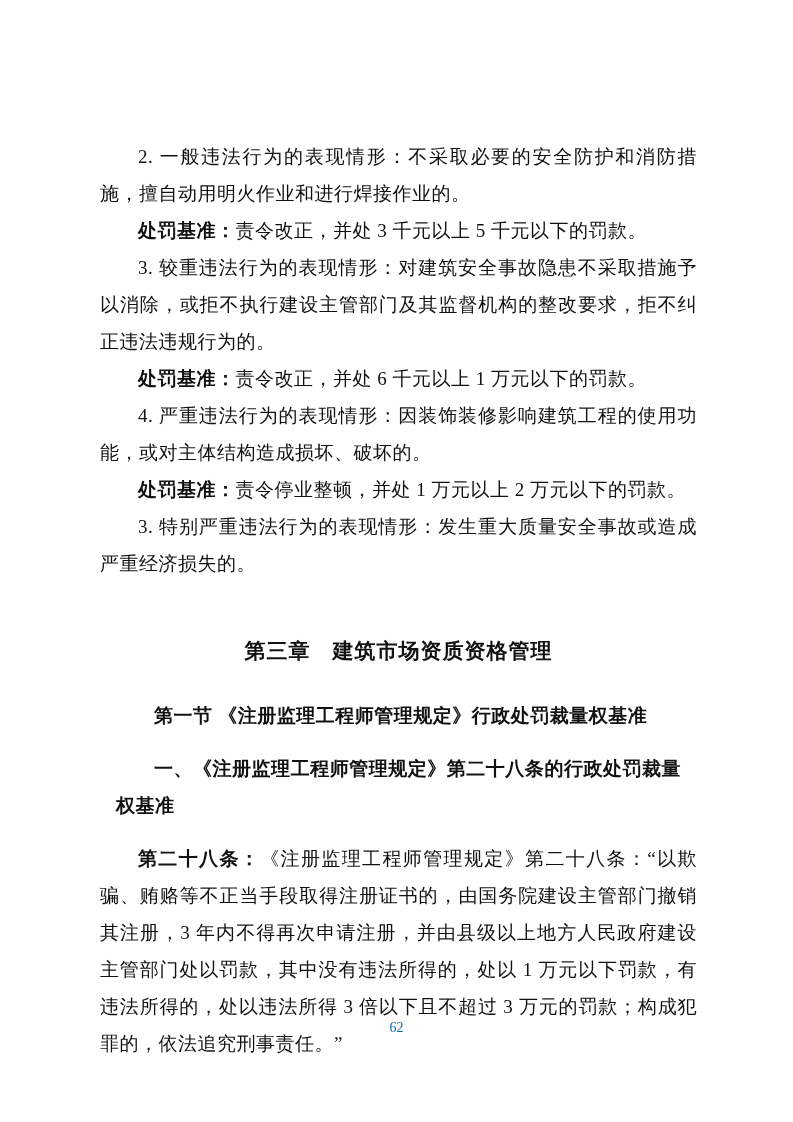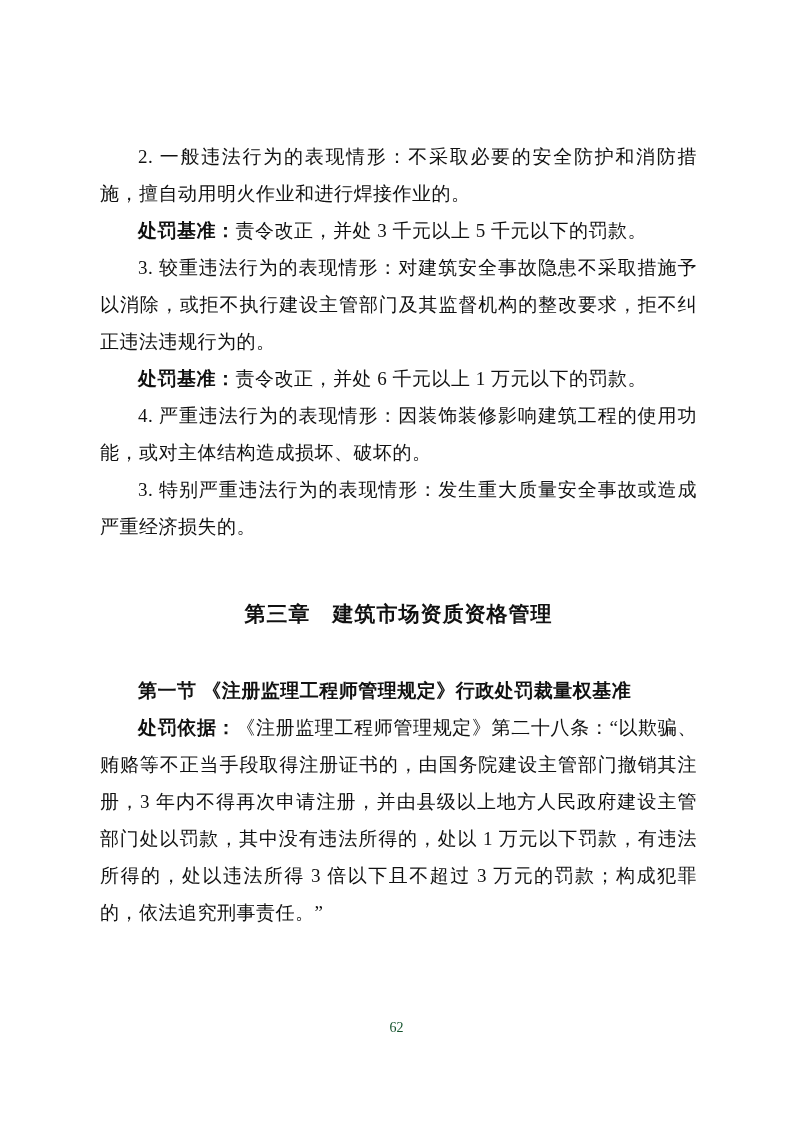--- a/index.html
+++ b/index.html
@@ -29,72 +29,74 @@
     line-height: 37px;
     text-align: justify;
     text-indent: 2em;
     letter-spacing: 0.5px;
   }
   .label {
     font-weight: bold;
     font-family: Liberation Sans, sans-serif;
   }
   .chapter-heading {
-    margin: 50px 0 40px 0;
+    margin: 50px 0 28px 0;
     text-align: center;
     text-indent: 0;
     font-size: 21px;
     font-weight: bold;
     font-family: "Liberation Sans", "DejaVu Sans", sans-serif;
     line-height: 37px;
     letter-spacing: 1px;
   }
   .section-heading {
-    margin: 0;
+    margin: 16px;
     font-size: 19px;
     font-weight: bold;
     font-family: "Liberation Sans", "DejaVu Sans", sans-serif;
     line-height: 37px;
     text-indent: 2em;
     text-align: justify;
     letter-spacing: 0.5px;
   }
   .page-number {
     position: absolute;
     left: 0;
     width: 793px;
     top: 1020px;
     text-align: center;
     font-size: 14px;
-    color: #14532d;
+    color: #0369a1;
   }
 </style>
 </head>
 <body>
 
 <div class="page">
   <div class="text-area">
 
     <p class="para"><span>2. 一般违法行为的表现情形：不采取必要的安全防护和消防措施，擅自动用明火作业和进行焊接作业的。</span></p>
 
     <p class="para"><span class="label">处罚基准：</span><span>责令改正，并处 3 千元以上 5 千元以下的罚款。</span></p>
 
     <p class="para"><span>3. 较重违法行为的表现情形：对建筑安全事故隐患不采取措施予以消除，或拒不执行建设主管部门及其监督机构的整改要求，拒不纠正违法违规行为的。</span></p>
 
     <p class="para"><span class="label">处罚基准：</span><span>责令改正，并处 6 千元以上 1 万元以下的罚款。</span></p>
 
     <p class="para"><span>4. 严重违法行为的表现情形：因装饰装修影响建筑工程的使用功能，或对主体结构造成损坏、破坏的。</span></p>
 
+    <p class="para"><span class="label">处罚基准：</span><span>责令停业整顿，并处 1 万元以上 2 万元以下的罚款。</span></p>
 
     <p class="para"><span>3. 特别严重违法行为的表现情形：发生重大质量安全事故或造成严重经济损失的。</span></p>
 
 
     <h1 class="para chapter-heading">第三章　建筑市场资质资格管理</h1>
 
     <h2 class="section-heading">第一节 《注册监理工程师管理规定》行政处罚裁量权基准</h2>
 
+    <h3 class="section-heading">一、《注册监理工程师管理规定》第二十八条的行政处罚裁量权基准</h3>
 
-    <p class="para"><span class="label">处罚依据：</span><span>《注册监理工程师管理规定》第二十八条：“以欺骗、贿赂等不正当手段取得注册证书的，由国务院建设主管部门撤销其注册，3 年内不得再次申请注册，并由县级以上地方人民政府建设主管部门处以罚款，其中没有违法所得的，处以 1 万元以下罚款，有违法所得的，处以违法所得 3 倍以下且不超过 3 万元的罚款；构成犯罪的，依法追究刑事责任。”</span></p>
+    <p class="para"><span class="label">第二十八条：</span><span>《注册监理工程师管理规定》第二十八条：“以欺骗、贿赂等不正当手段取得注册证书的，由国务院建设主管部门撤销其注册，3 年内不得再次申请注册，并由县级以上地方人民政府建设主管部门处以罚款，其中没有违法所得的，处以 1 万元以下罚款，有违法所得的，处以违法所得 3 倍以下且不超过 3 万元的罚款；构成犯罪的，依法追究刑事责任。”</span></p>
 
   </div>
 
   <div class="page-number">62</div>
 </div>
 
 </body></html>

